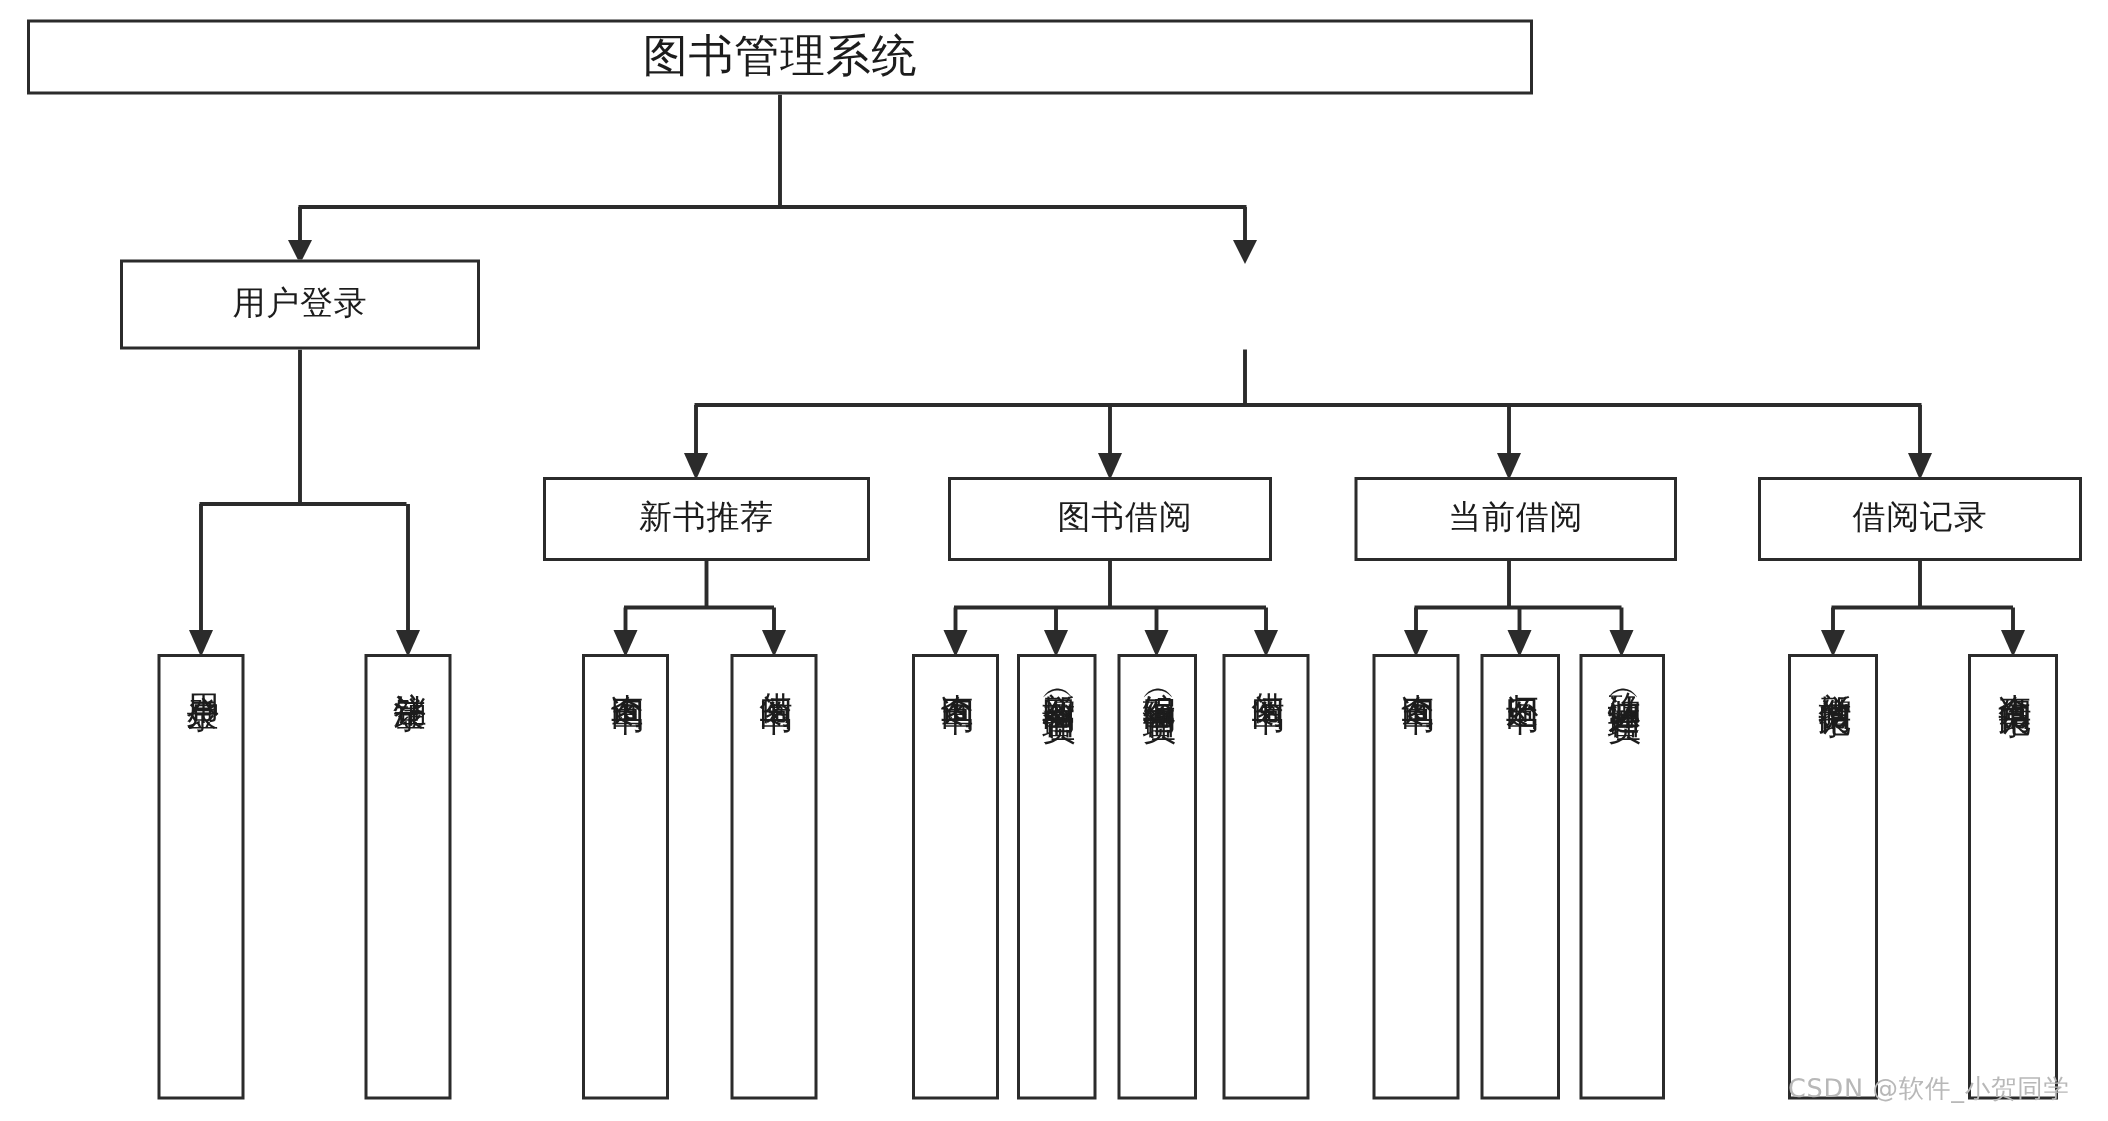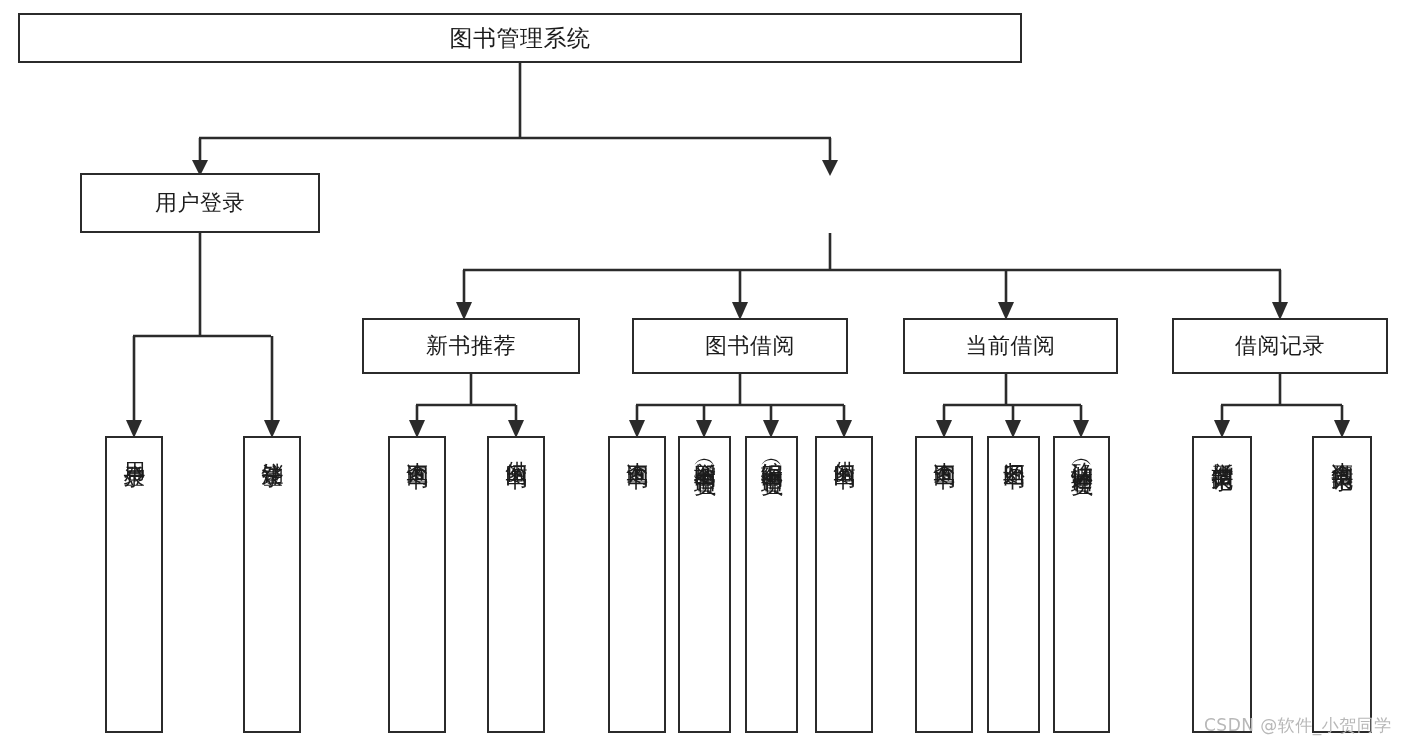--- a/index.html
+++ b/index.html
@@ -50,28 +50,27 @@
     justify-content: center;
   }
   .node.vertical .node-label {
     writing-mode: vertical-rl;
     text-orientation: upright;
     font-size: 22px;
     letter-spacing: 2px;
     padding-top: 6px;
     max-height: 100%;
   }
-  .node.root .node-label { font-size: 23px; }
+  .node.root .node-label { font-size: 30px; }
   .watermark {
     position: absolute;
     font-size: 17px;
     color: #b8b8b8;
     white-space: nowrap;
     letter-spacing: 0.5px;
-    margin-left: 12px;
   }
 </style>
 </head>
 <body>
 
 <div id="diagram-root">
 
   <svg id="diagram-svg" viewBox="0 0 1405 747" xmlns="http://www.w3.org/2000/svg">
     <defs>
       <marker id="arrowhead" viewBox="0 0 10 12" refX="5" refY="11" markerWidth="9" markerHeight="11" orient="auto-start-reverse">

